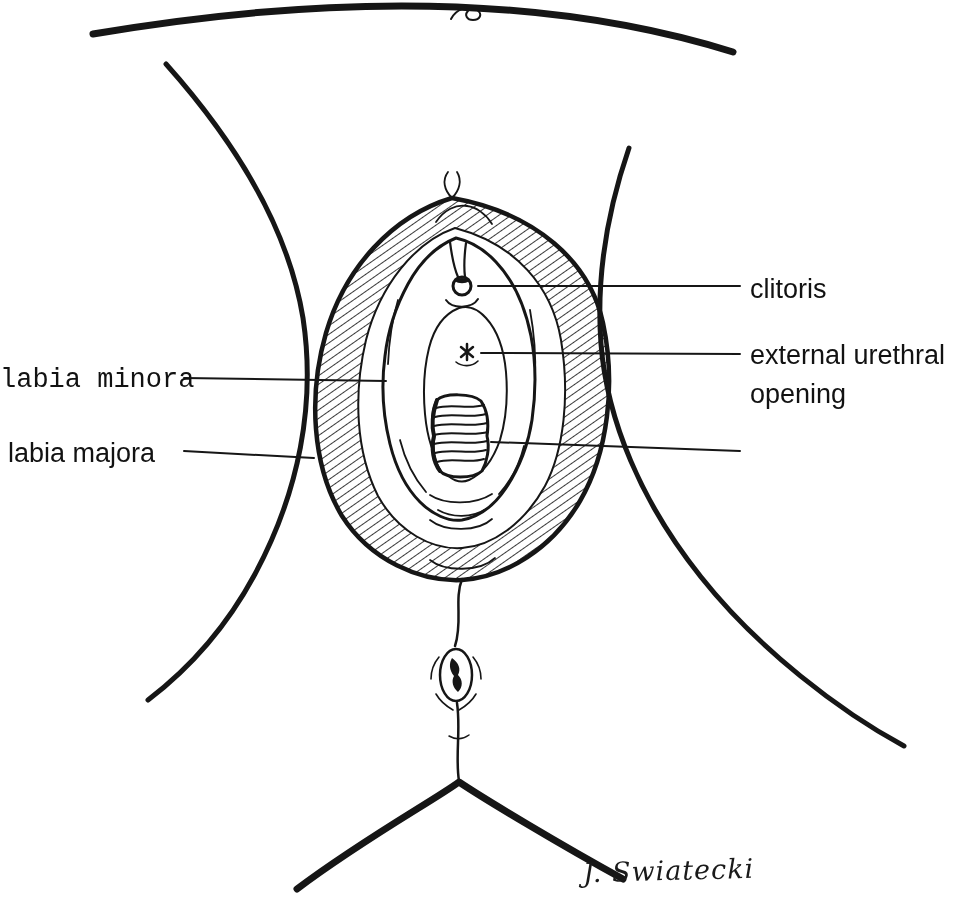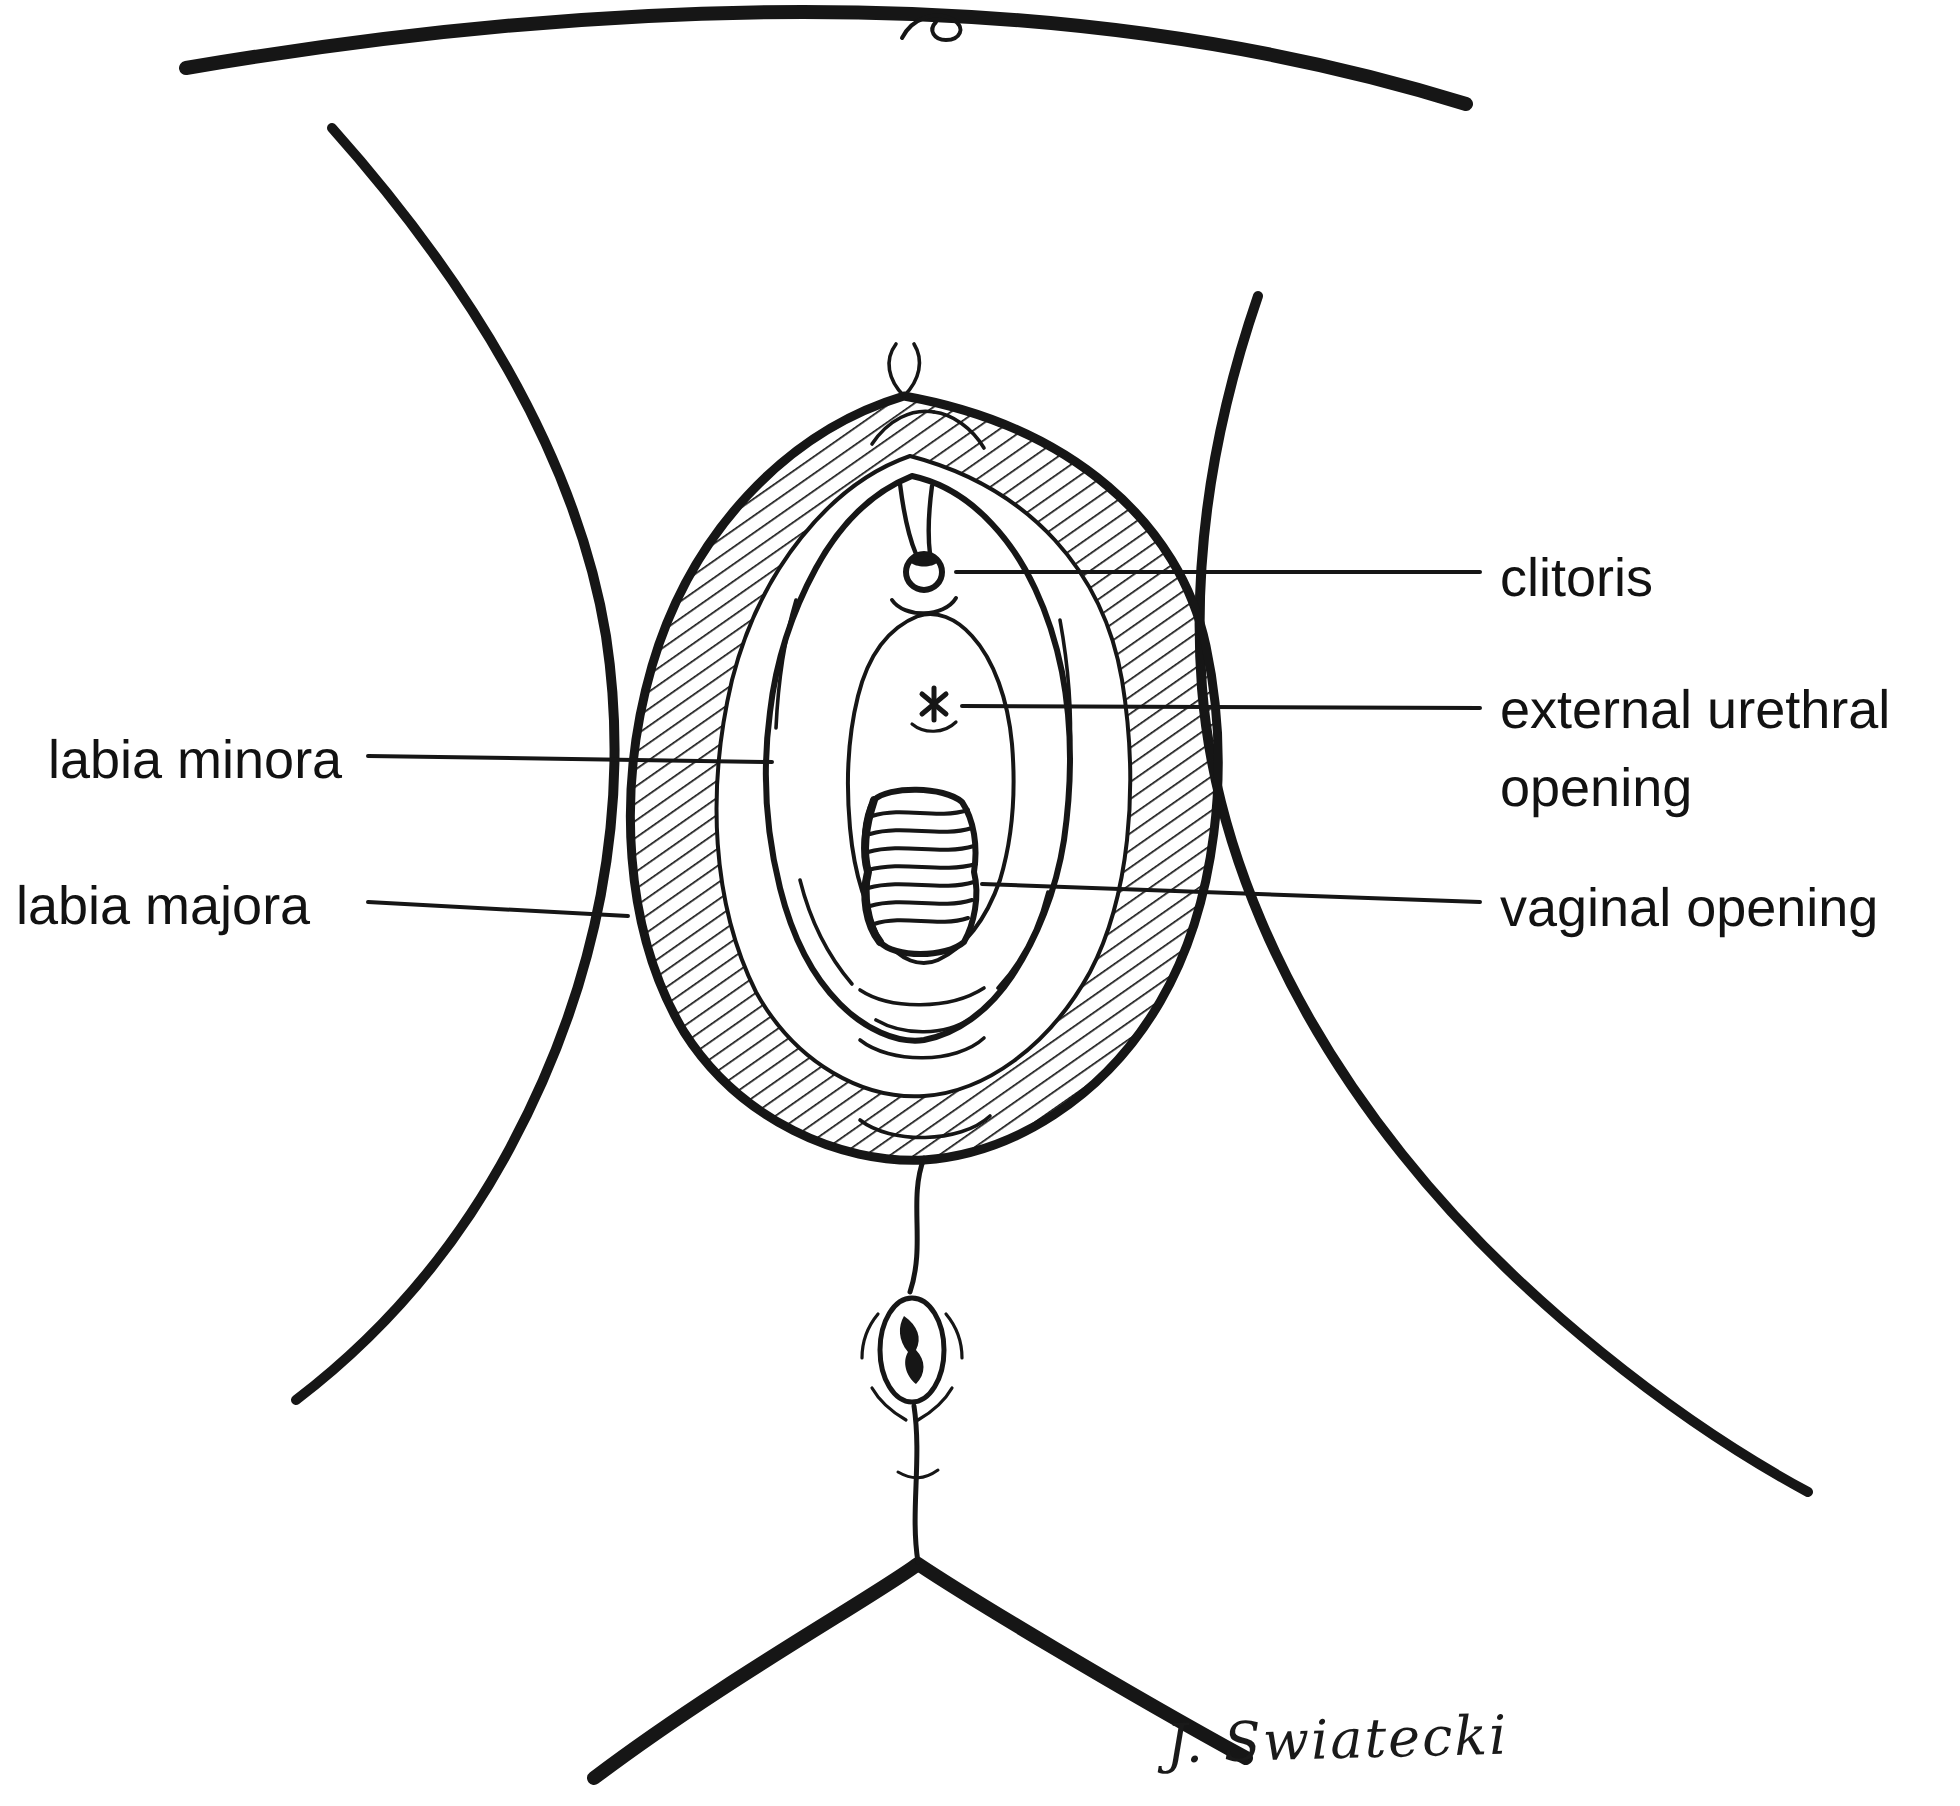--- a/index.html
+++ b/index.html
@@ -132,21 +132,20 @@
       <path d="M 491 442 L 740 451"></path>
       <path d="M 184 378 L 386 381"></path>
       <path d="M 184 451 L 314 458"></path>
     </g>
   </svg>
 
   <div class="label" style="left:750px; top:270px;">clitoris</div>
 
   <div class="label wrap" style="left:750px; top:336px;">external urethral opening</div>
 
-  <div class="label" style="left:750px; top:435px;">vaginal opening</div>
 
-  <div class="label" style="left:24px; top:361px;">labia minora</div>
+  <div class="label" style="left:0; top:361px;font-family:Liberation Mono, monospace;">labia minora</div>
 
   <div class="label" style="left:8px; top:434px;text-align:right;">labia majora</div>
 
   <div class="signature">J. Swiatecki</div>
 
 </div>
 
 </body></html>

